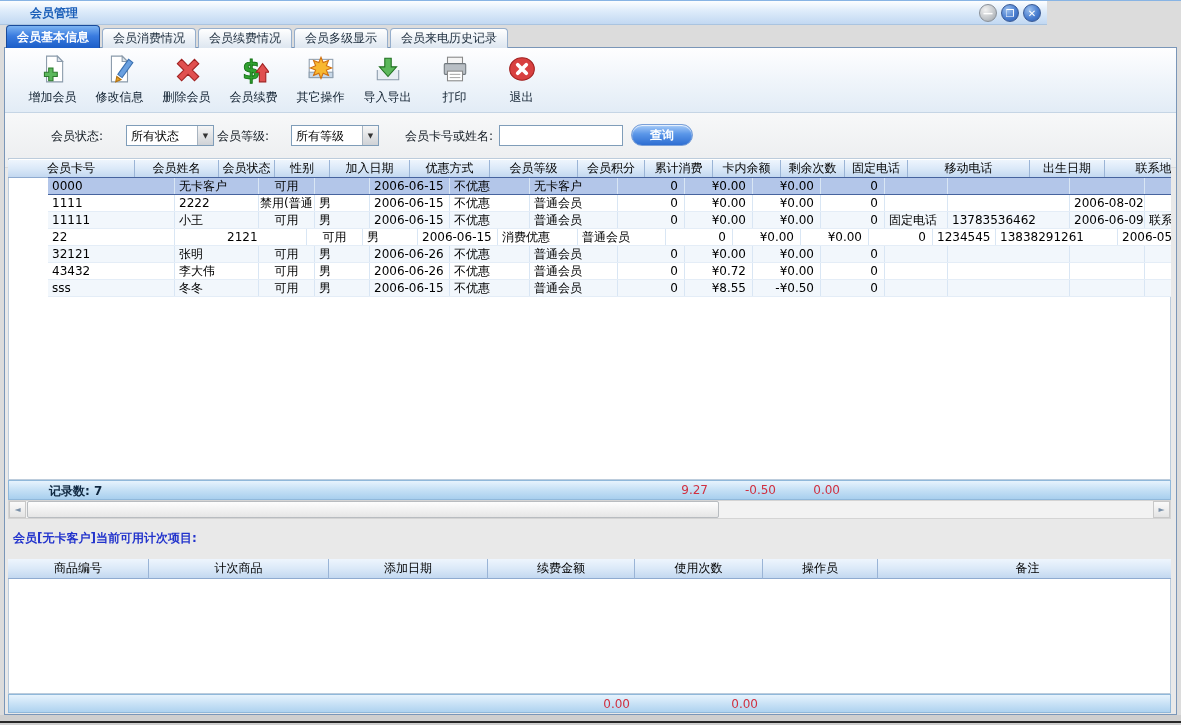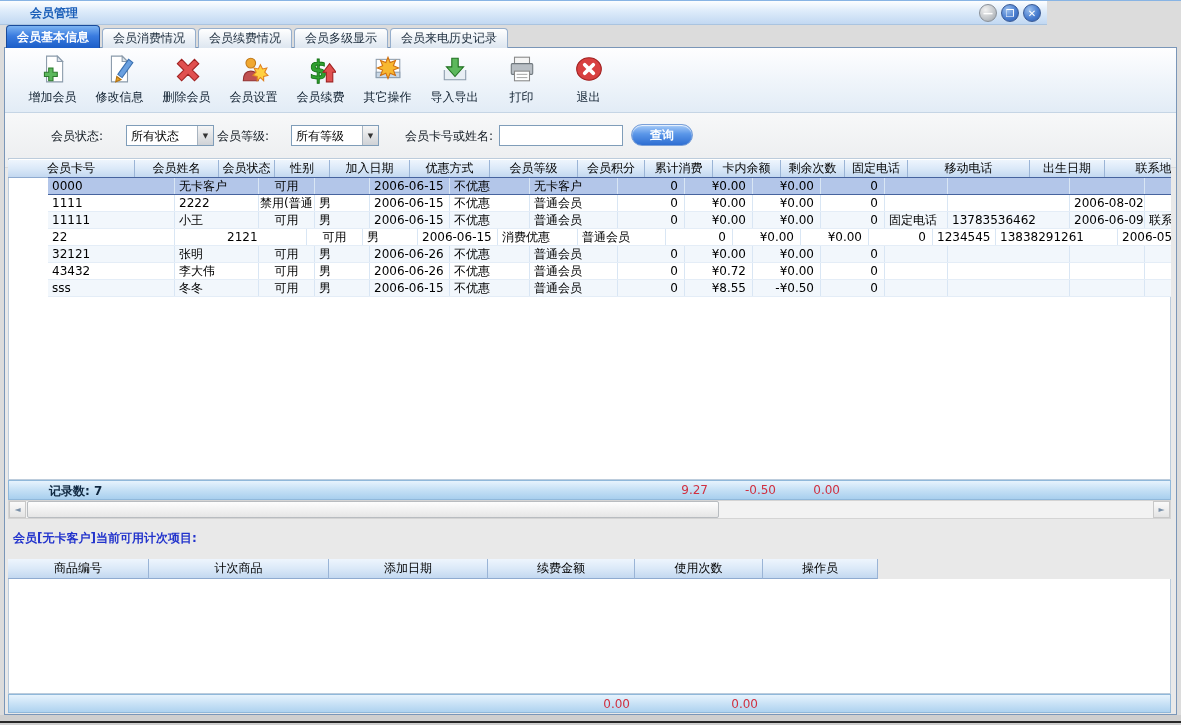--- a/index.html
+++ b/index.html
@@ -127,28 +127,20 @@
               <path d="M12 19L22 5l4 3-10 14z" fill="#6aa0e0" stroke="#3a70b0"></path>
               <path d="M11 21l-1 5 5-2z" fill="#e8a020" stroke="#b07010"></path>
             </svg></span>
           <span class="tlabel">修改信息</span>
         </div>
         <div class="tbtn">
           <span><svg viewBox="0 0 28 28" width="30" height="30">
               <path d="M5 9l4-4 6 6 6-6 4 4-6 6 6 6-4 4-6-6-6 6-4-4 6-6z" fill="#e05050" stroke="#a02020"></path>
             </svg></span>
           <span class="tlabel">删除会员</span>
-        </div>
-        <div class="tbtn">
-          <span><svg viewBox="0 0 28 28" width="30" height="30">
-              <circle cx="11" cy="8.5" r="4.5" fill="#f0a830" stroke="#c07818"></circle>
-              <path d="M4 25q0-9 7-9t7 9z" fill="#c05050" stroke="#903030"></path>
-              <path d="M20 10l2 4 4-1-2 4 3 3-4 1 0 4-3-3-3 3 0-4-4-1 3-3-2-4 4 1z" fill="#ffd040" stroke="#e08020"></path>
-            </svg></span>
-          <span class="tlabel">会员设置</span>
         </div>
         <div class="tbtn">
           <span><svg viewBox="0 0 28 28" width="30" height="30">
               <text x="3" y="23" font-size="24" font-weight="bold" fill="#30a030" stroke="#107010" stroke-width="0.8" font-family="DejaVu Sans,sans-serif">$</text>
               <path d="M19 26v-9h-3l6-8 6 8h-3v9z" fill="#e05050" stroke="#a02020"></path>
             </svg></span>
           <span class="tlabel">会员续费</span>
         </div>
         <div class="tbtn">
           <span><svg viewBox="0 0 28 28" width="30" height="30">
@@ -369,20 +361,21 @@
 
     <span class="section-label">会员[无卡客户]当前可用计次项目:</span>
 
     <div class="lheader grid-row" id="lheader">
         <div class="hcell" style="width: 141px;">商品编号</div>
         <div class="hcell" style="width: 180px;">计次商品</div>
         <div class="hcell" style="width: 159px;">添加日期</div>
         <div class="hcell" style="width: 147px;">续费金额</div>
         <div class="hcell" style="width: 128px;">使用次数</div>
         <div class="hcell" style="width: 115px;">操作员</div>
+        <div class="hcell" style="width: 300px;">备注</div>
       </div>
     <div class="ltable-body"></div>
     <div class="lsum">
       <div class="sumrow" id="lsumrow">
           <div class="scell" style="width: 141px;"></div>
           <div class="scell" style="width: 180px;"></div>
           <div class="scell" style="width: 159px;"></div>
           <div class="scell" style="width: 147px;">0.00</div>
           <div class="scell" style="width: 128px;">0.00</div>
           <div class="scell" style="width: 115px;"></div>

